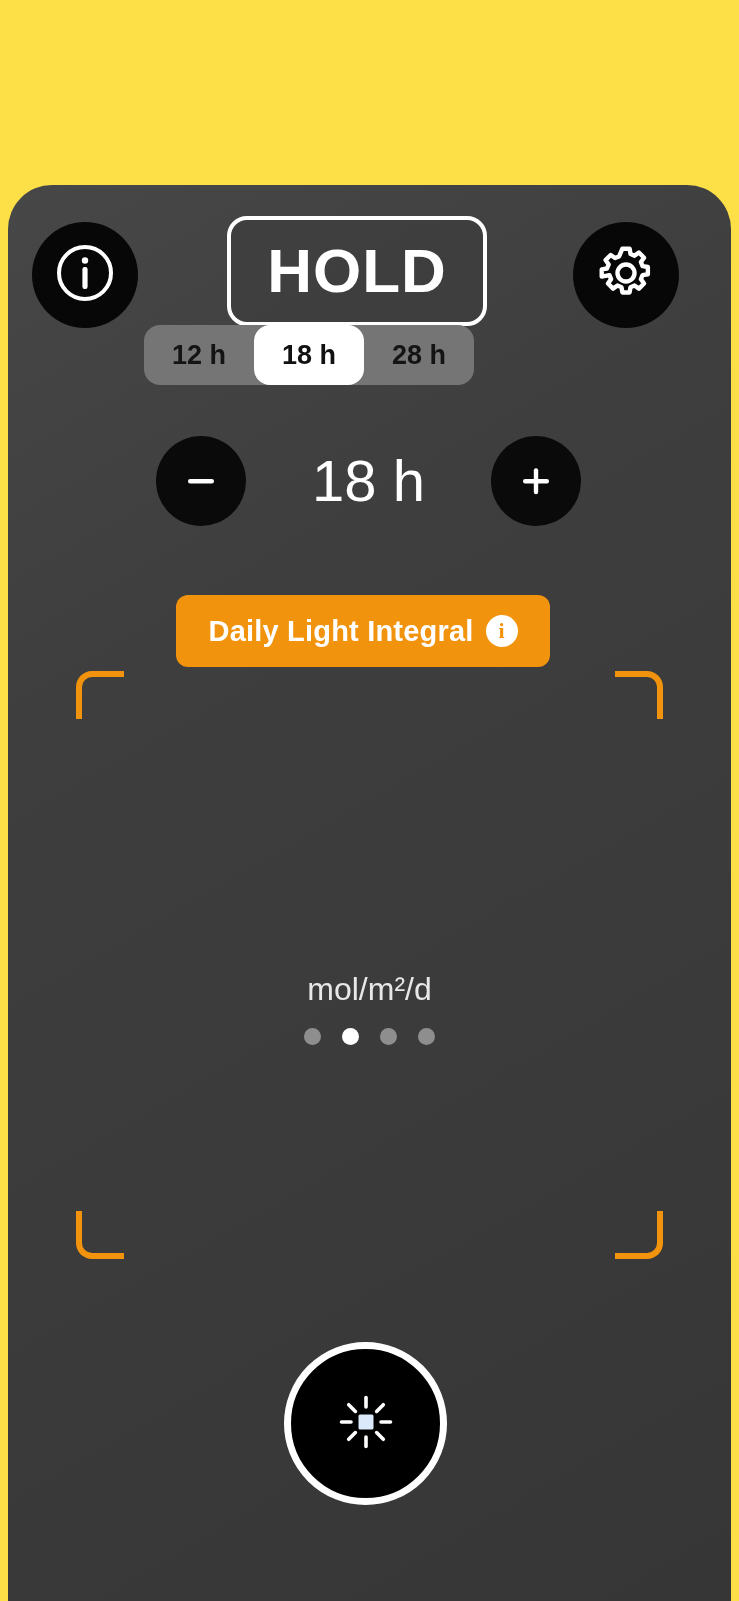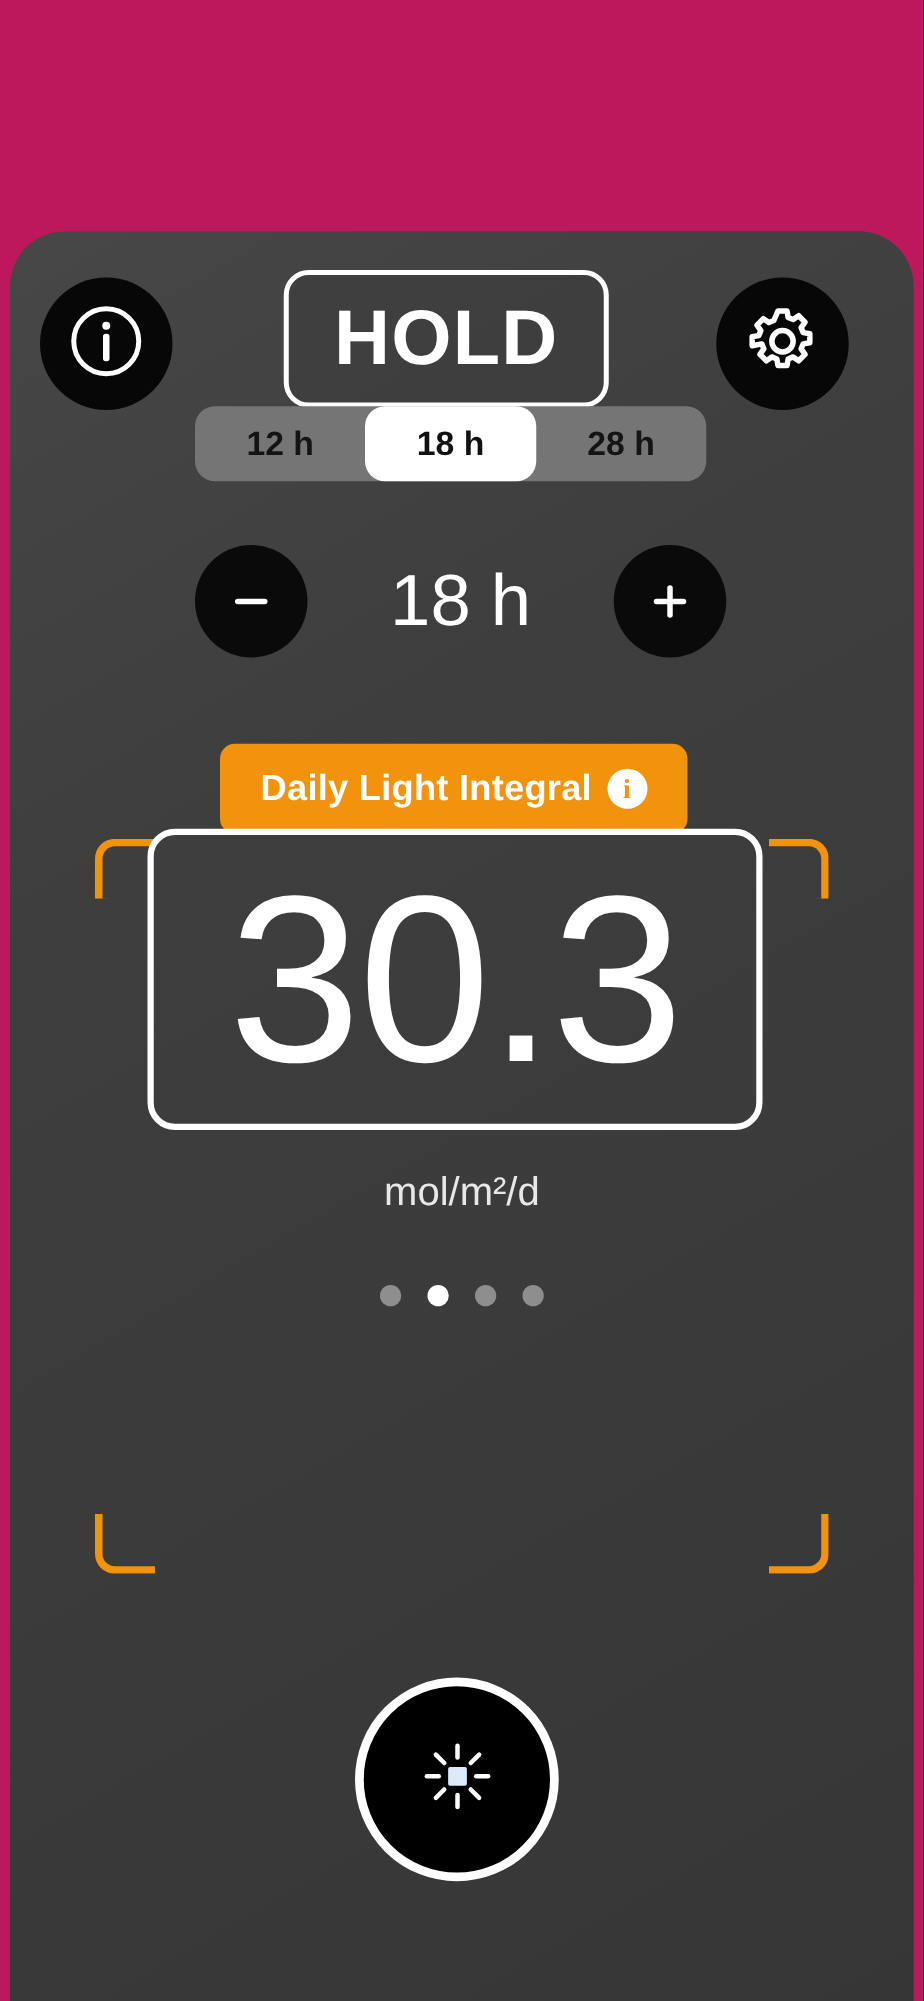--- a/index.html
+++ b/index.html
@@ -14,21 +14,21 @@
     font-family: "Liberation Sans", sans-serif;
     position: relative;
   }
 
   
   #app-root {
     position: absolute;
     left: 0; top: 0;
     width: 739px;
     height: 1601px;
-    background: #be185d;
+    background: #fde047;
   }
 
   #app-panel {
     position: absolute;
     left: 8px;
     top: 185px;
     width: 723px;
     height: 1416px;
     background: linear-gradient(150deg, #474747 0%, #3e3e3e 30%, #3b3b3b 60%, #363636 100%);
     border-radius: 44px 44px 0 0;
@@ -75,23 +75,23 @@
     color: #ffffff;
     font-size: 62px;
     font-weight: bold;
     letter-spacing: 1px;
     line-height: 1;
   }
 
   
   #duration-segmented {
     position: absolute;
-    left: 148px;
+    left: 136px;
     top: 140px;
-    width: 409px;
+    width: 330px;
     height: 60px;
     background: #757575;
     border-radius: 16px;
     display: flex;
     align-items: flex-end;
     padding: 0;
     box-sizing: border-box;
   }
   .segment {
     flex: 1;
@@ -242,21 +242,21 @@
     top: 726px;
     width: 723px;
     text-align: center;
     color: #ffffff;
     font-size: 46px;
     line-height: 1;
   }
   #reading-units {
     position: absolute;
     left: 0;
-    top: 752px;
+    top: 788px;
     width: 723px;
     text-align: center;
     color: #e8e8e8;
     font-size: 32px;
     line-height: 1;
   }
 
   
   #page-dots {
     position: absolute;
@@ -349,23 +349,20 @@
           <rect x="19.8" y="9.2" width="4.4" height="26" rx="2.2" fill="#ffffff"></rect>
         </svg>
       </div>
     </div>
 
     <div id="dli-badge">
       <span id="dli-badge-label">Daily Light Integral</span>
       <span id="dli-info-icon">i</span>
     </div>
 
-    <div id="reading-box">
-      <span id="reading-value">30.3</span>
-    </div>
     <div id="reading-units">mol/m²/d</div>
 
     <div id="page-dots">
       <div class="page-dot"></div>
       <div class="page-dot active"></div>
       <div class="page-dot"></div>
       <div class="page-dot"></div>
     </div>
 
     <div id="light-button">

